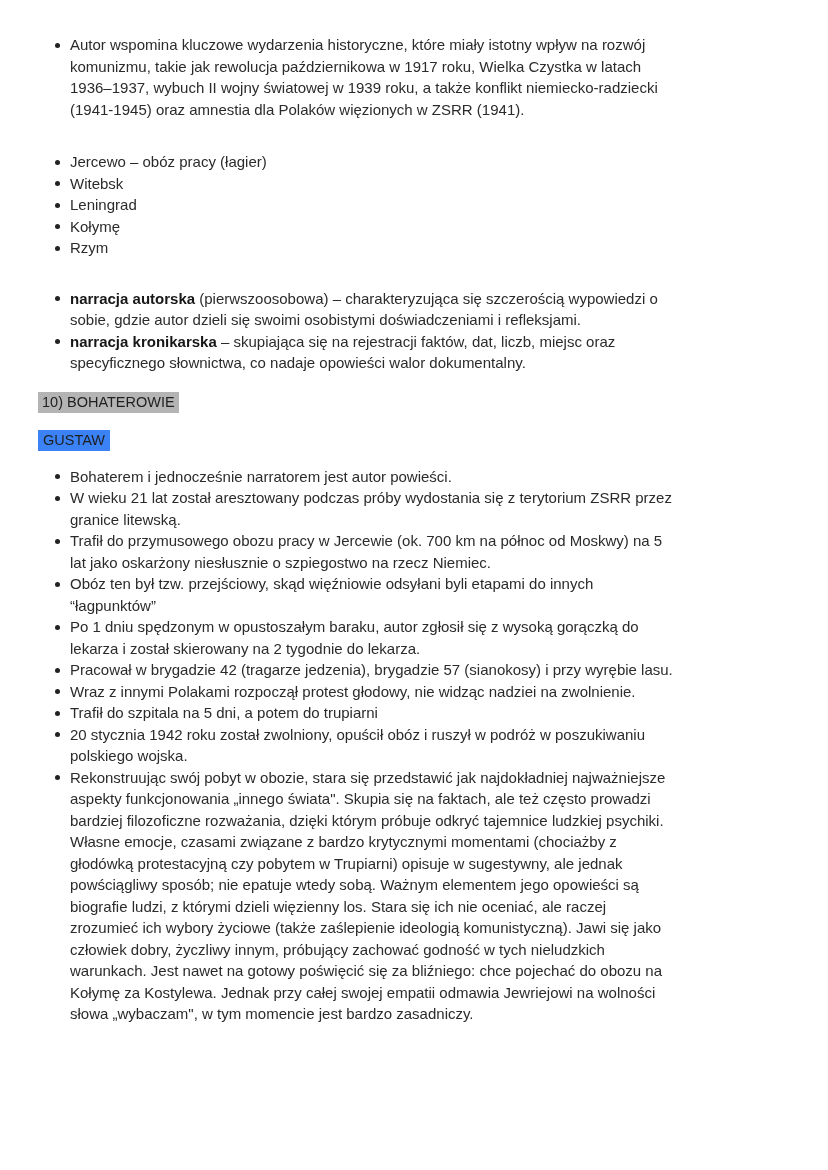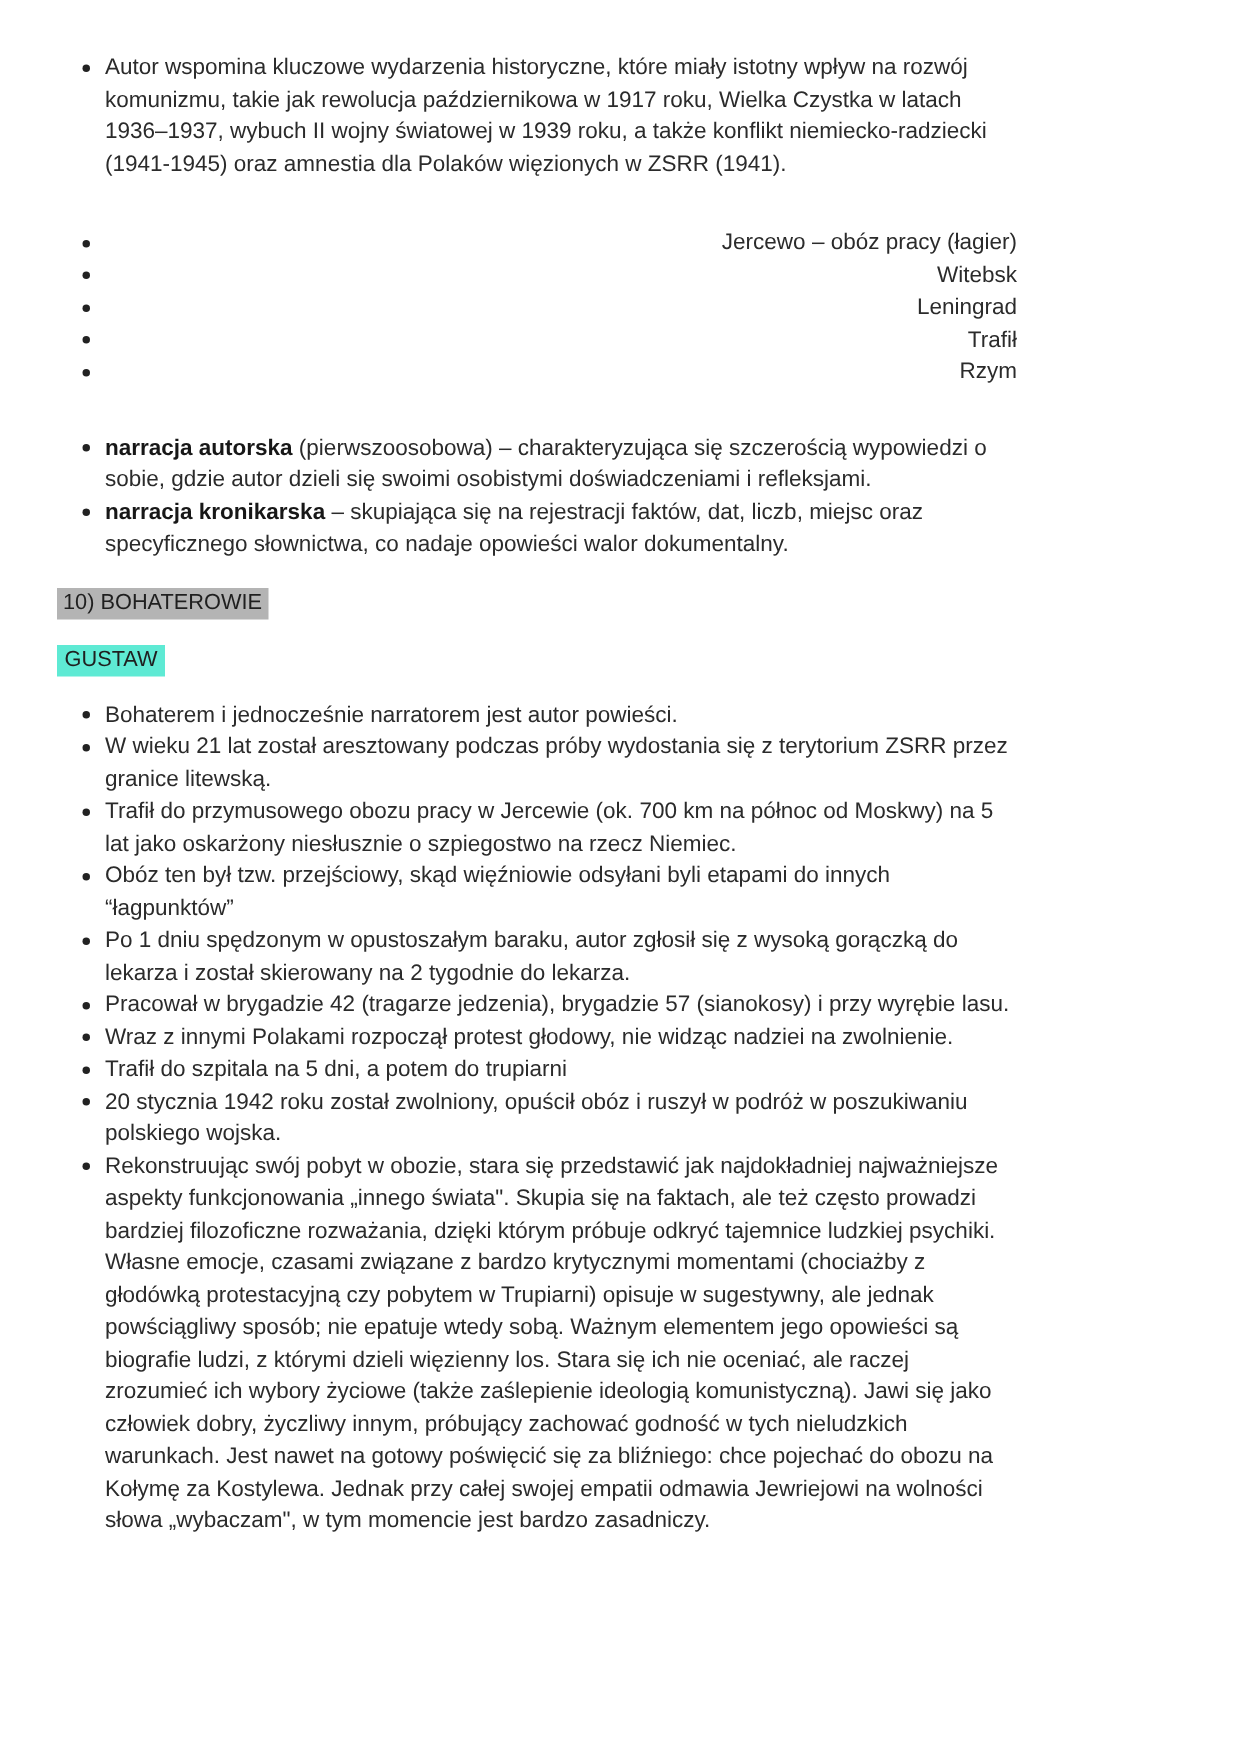--- a/index.html
+++ b/index.html
@@ -42,21 +42,21 @@
   }
   .sub-head {
     margin: 0;
     padding: 0;
     font-size: 14.5px;
     line-height: 20px;
     font-weight: 400;
     color: #1f1f1f;
   }
   .sub-head .hl {
-    background: #5eead4;
+    background: #3b82f6;
     padding: 2px 5px 3px 5px;
     display: inline;
     box-decoration-break: clone;
     -webkit-box-decoration-break: clone;
   }
 
   
   ul.bullets {
     list-style: none;
     margin: 0;
@@ -75,21 +75,20 @@
     position: absolute;
     left: 17px;
     top: 8.5px;
     width: 5px;
     height: 5px;
     border-radius: 50%;
     background: #222222;
   }
   ul.bullets.tight > li {
     line-height: 21.5px;
-    text-align: right;
   }
   b.lead {
     font-weight: 700;
     color: #171717;
   }
 
   
   .blk-intro { margin-top: 2px; }
   .gap-head-8 { height: 17px; }
   .gap-after-8 { height: 14px; }
@@ -112,21 +111,21 @@
 
   <div class="gap-head-8"></div>
 
 
   <div class="gap-after-8"></div>
 
   <ul class="bullets tight">
     <li>Jercewo – obóz pracy (łagier)</li>
     <li>Witebsk</li>
     <li>Leningrad</li>
-    <li>Trafił</li>
+    <li>Kołymę</li>
     <li>Rzym</li>
   </ul>
 
   <div class="gap-head-9"></div>
 
 
   <div class="gap-after-9"></div>
 
   <ul class="bullets">
     <li><b class="lead">narracja autorska</b><span> (pierwszoosobowa) – charakteryzująca się szczerością wypowiedzi o sobie, gdzie autor dzieli się swoimi osobistymi doświadczeniami i refleksjami.</span></li>

